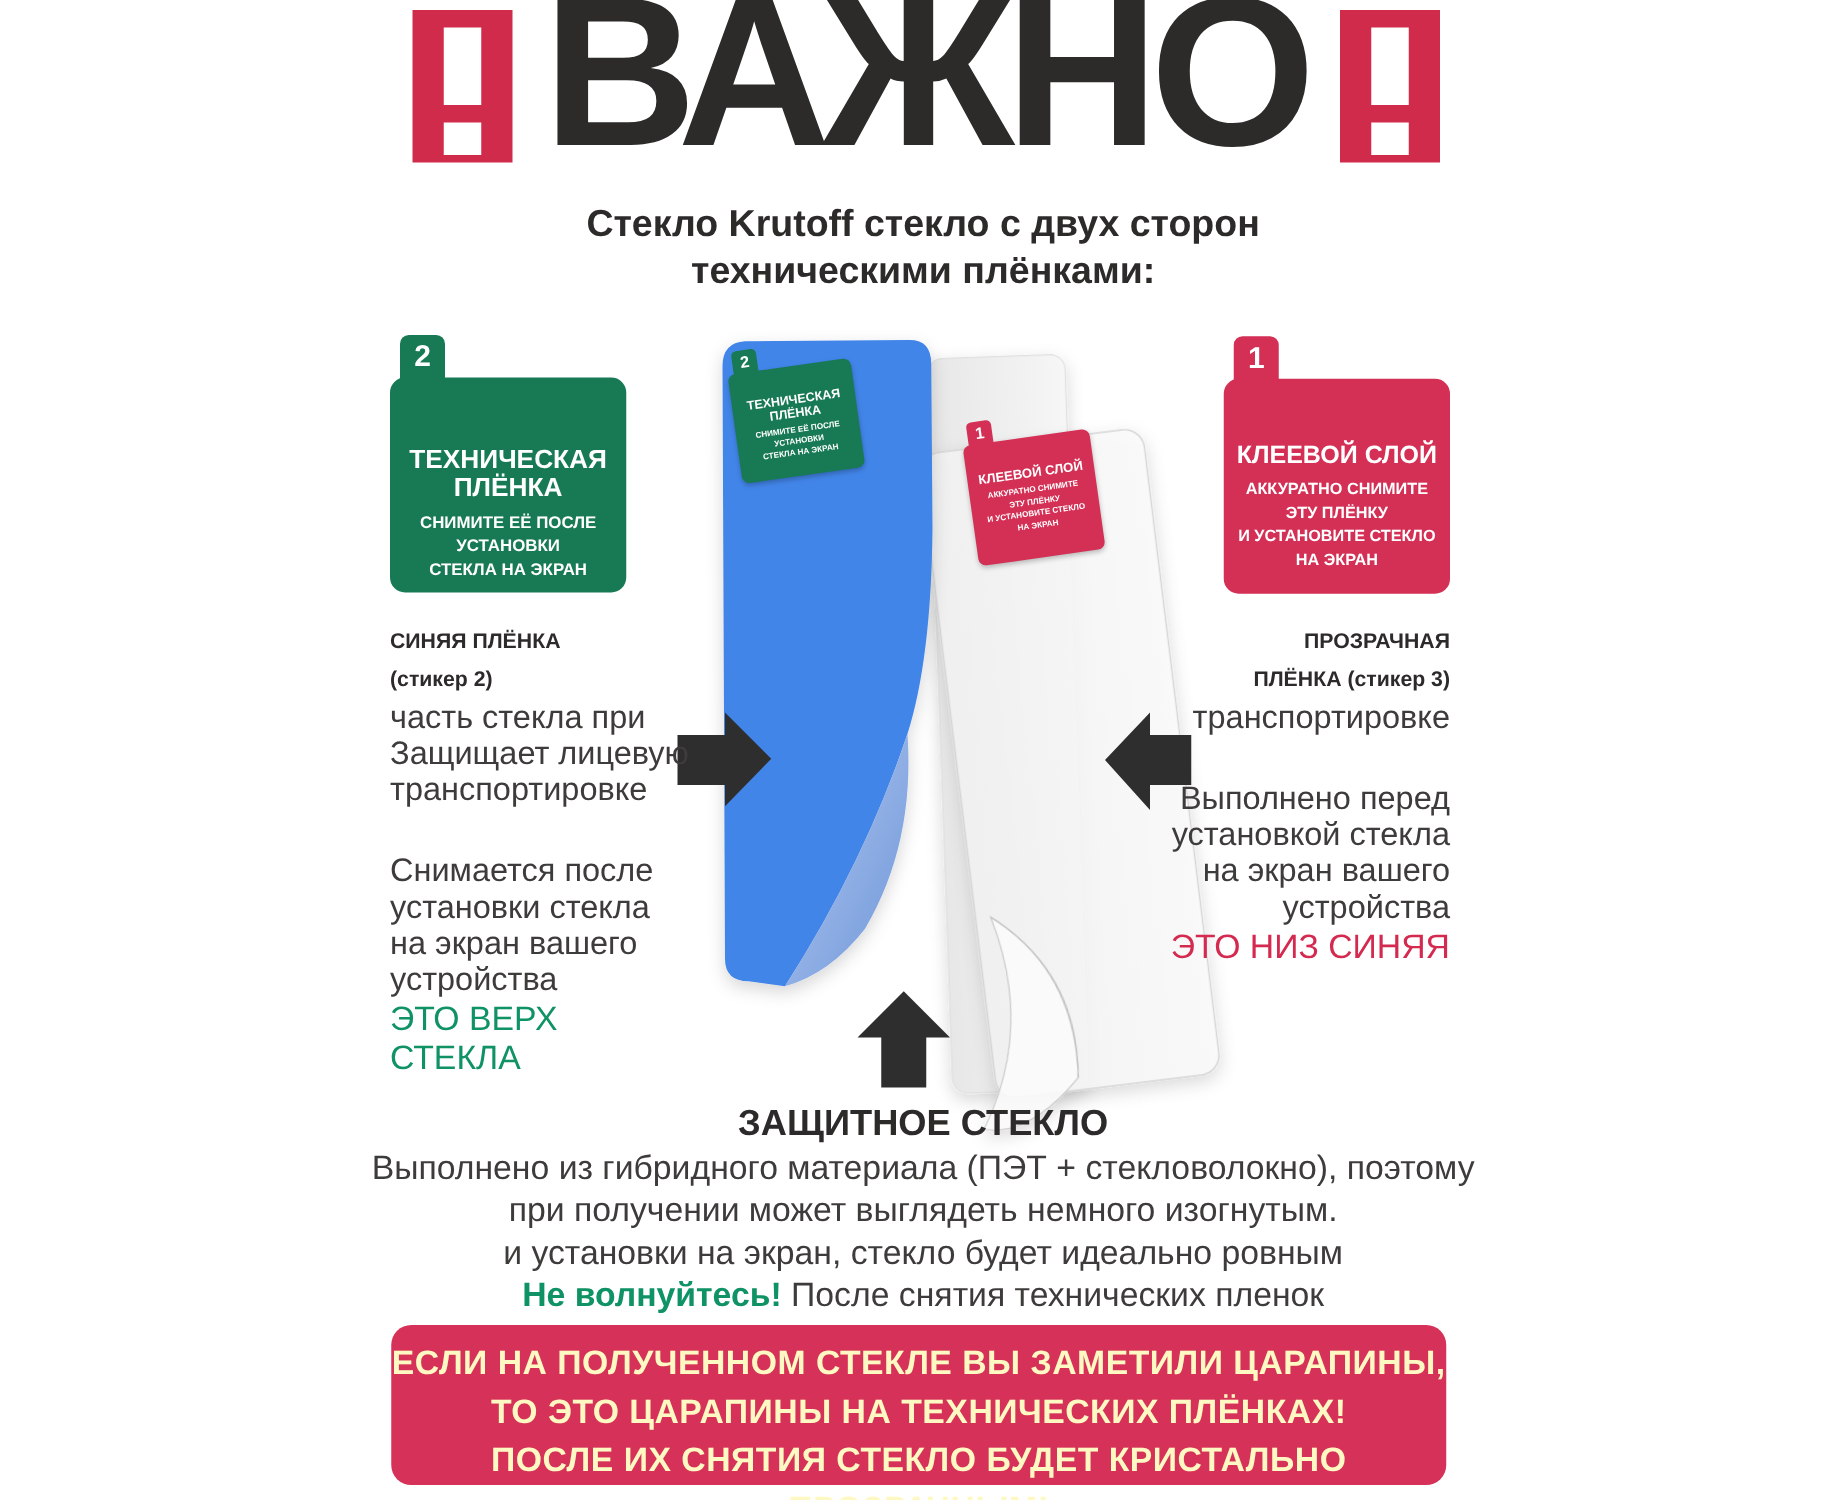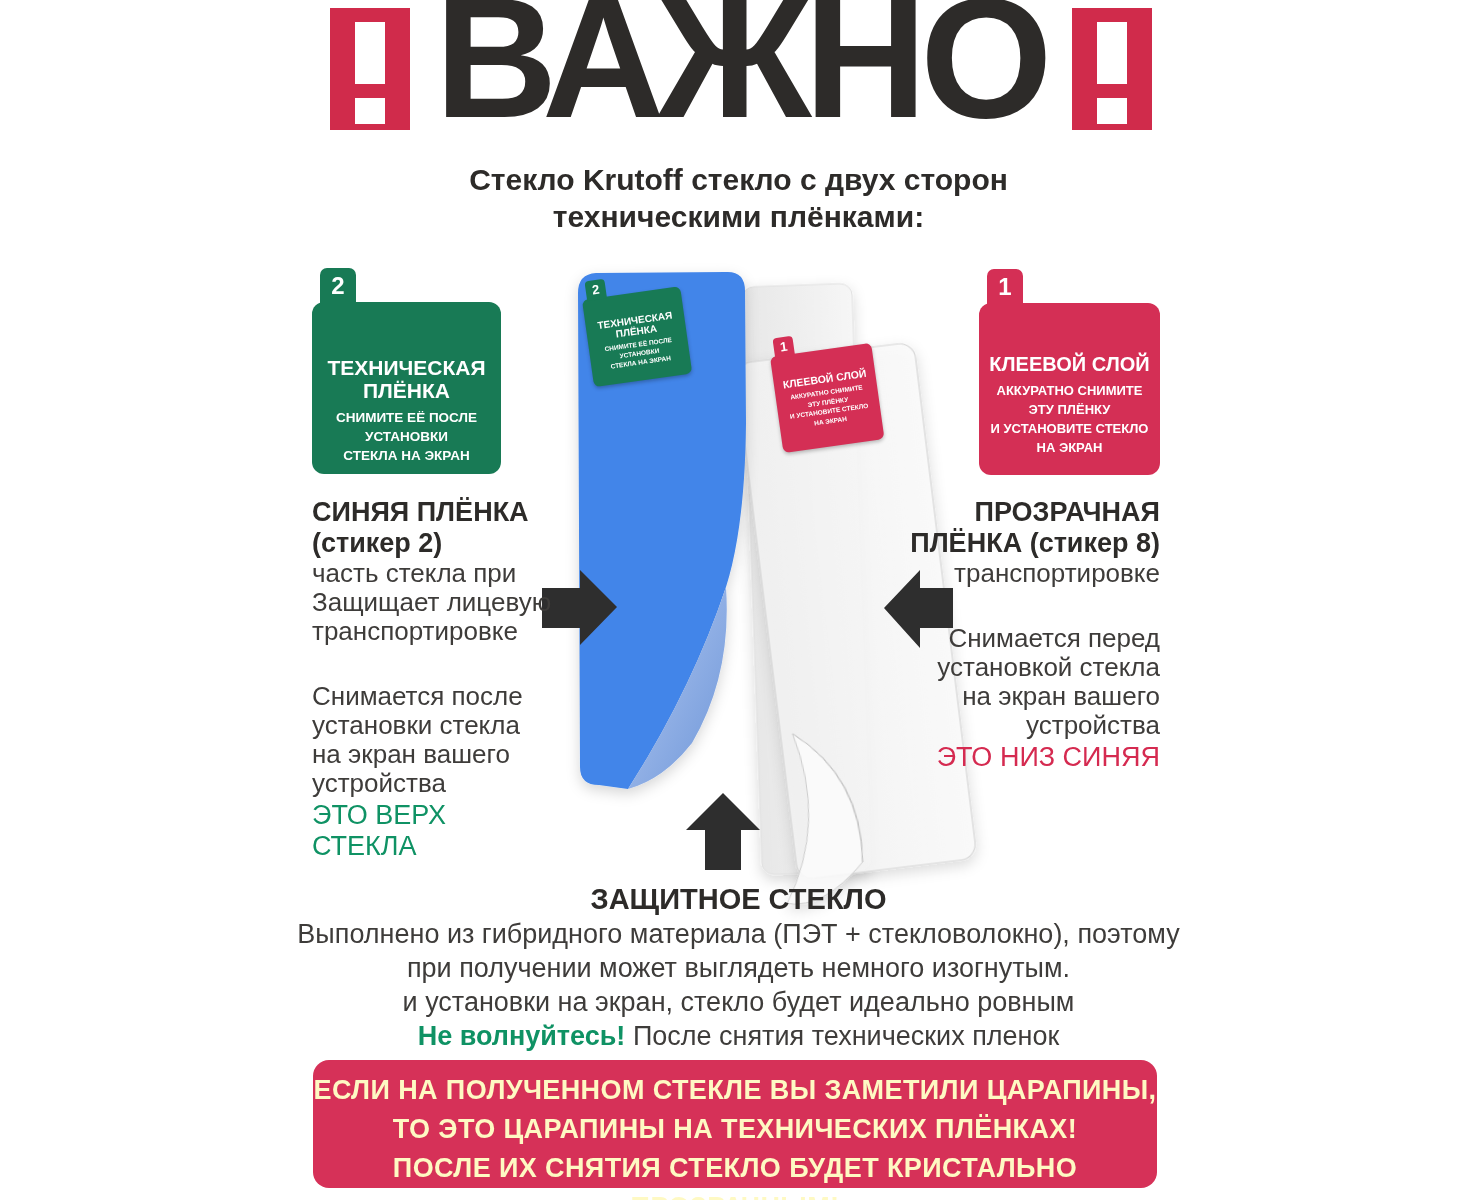--- a/index.html
+++ b/index.html
@@ -43,21 +43,21 @@
   .mini-green{left:582px;top:300px;width:99px;height:88px;background:#187a55;}
   .mini-green .tab{background:#187a55;}
   .mini-green .ttl{padding-top:22px;}
   .mini-red{left:770px;top:357px;width:102px;height:97px;background:#d42f55;}
   .mini-red .tab{background:#d42f55;}
   .mini-red .ttl{padding-top:24px;font-size:10.5px;}
   .mini-red .sub{line-height:9.5px;}
 
   
   .note{position:absolute;top:497px;}
-  .note .t{font-size:27px;font-weight:bold;line-height:31px;color:#2d2b29;}
+  .note .t{font-size:17px;font-weight:bold;line-height:31px;color:#2d2b29;}
   .note .b{font-size:26px;line-height:29px;color:#3e3c3a;}
   .note .gap{height:36px;}
   .note .hl{font-size:27px;font-weight:normal;line-height:31px;margin-top:2px;}
   .note-left{left:312px;width:245px;text-align:left;}
   .note-right{left:898px;width:262px;text-align:right;}
   .hl-green{color:#0f9264;}
   .hl-red{color:#d52a50;}
 
   
   .glass-title{position:absolute;left:0;right:0;top:883px;text-align:center;
@@ -198,28 +198,28 @@
       <div>установки стекла</div>
       <div>на экран вашего</div>
       <div>устройства</div>
     </div>
     <div class="hl hl-green">ЭТО ВЕРХ СТЕКЛА</div>
   </div>
 
   <div class="note note-right">
     <div class="t">
       <div>ПРОЗРАЧНАЯ</div>
-      <div>ПЛЁНКА (стикер 8)</div>
+      <div>ПЛЁНКА (стикер 3)</div>
     </div>
     <div class="b">
       <div>транспортировке</div>
     </div>
     <div class="gap"></div>
     <div class="b">
-      <div>Снимается перед</div>
+      <div>Выполнено перед</div>
       <div>установкой стекла</div>
       <div>на экран вашего</div>
       <div>устройства</div>
     </div>
     <div class="hl hl-red">ЭТО НИЗ СИНЯЯ</div>
   </div>
 
   <div class="glass-title">ЗАЩИТНОЕ СТЕКЛО</div>
   <div class="glass-p">
     <div>Выполнено из гибридного материала (ПЭТ + стекловолокно), поэтому</div>

